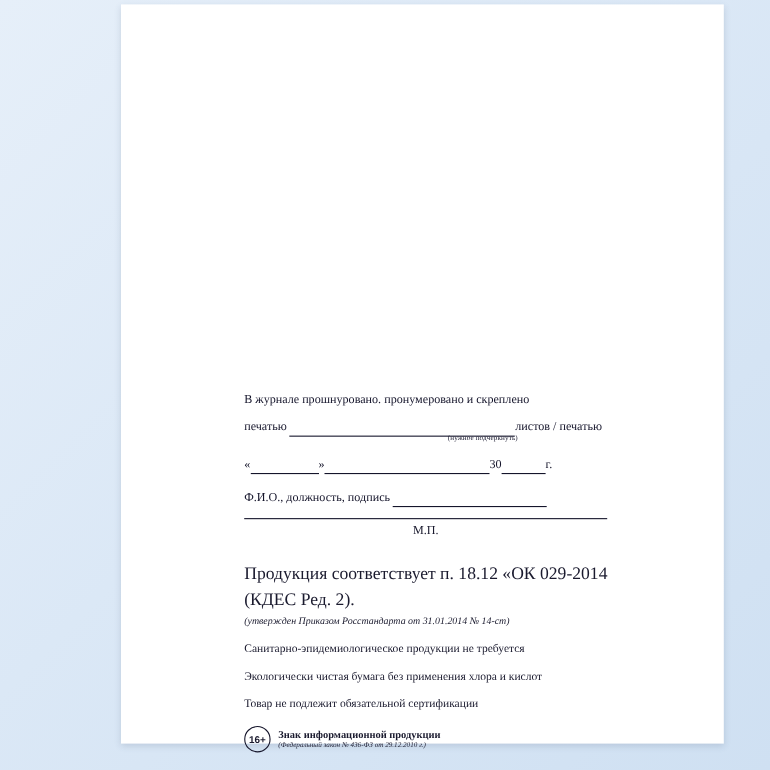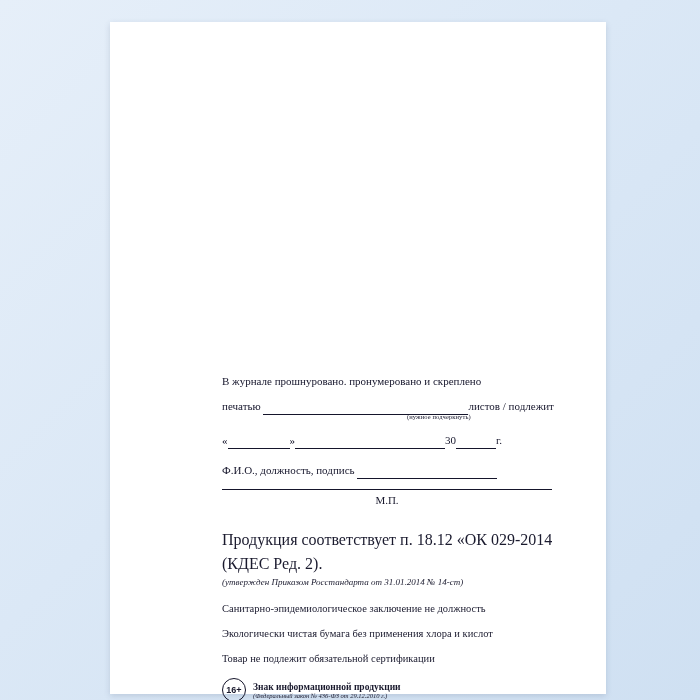--- a/index.html
+++ b/index.html
@@ -15,22 +15,22 @@
   }
   #stage {
     position: relative;
     width: 700px;
     height: 700px;
     background: linear-gradient(135deg, #e6eff9 0%, #dbe8f6 45%, #cfe0f2 100%);
   }
   #page {
     position: absolute;
     left: 110px;
-    top: 22px;
-    width: 496px;
+    top: 4px;
+    width: 548px;
     height: 672px;
     background: #ffffff;
     box-shadow: 0 2px 6px rgba(60,80,110,0.18);
   }
   .doc-body {
     position: absolute;
     left: 112px;
     top: 352px;
     width: 350px;
     color: #1a1a2e;
@@ -130,21 +130,21 @@
 <div id="stage">
   <div id="page">
 
     <div class="doc-body">
 
       <div class="blk">
         <div class="line">В журнале прошнуровано. пронумеровано и скреплено</div>
 
         <div class="line" style="margin-top:9px;">
           <span>печатью</span>
-          <span class="rule inline-rule-long"></span><span>листов / подлежит</span>
+          <span class="rule inline-rule-long"></span><span>листов / печатью</span>
         </div>
         <div class="hint-wrap">
           <span class="hint hint-pos">(нужное подчеркнуть)</span>
         </div>
 
         <div class="line" style="margin-top:9px;">
           <span>«</span><span class="rule inline-rule-short"></span><span>»</span><span class="rule inline-rule-med"></span><span>30</span><span class="rule inline-rule-tiny"></span><span>г.</span>
         </div>
 
         <div class="line" style="margin-top:14px;">
@@ -155,21 +155,21 @@
 
         <div class="mp">М.П.</div>
       </div>
 
       <div class="sect2">
         <div class="para">
           <div class="small" style="font-size:16px;">Продукция соответствует п. 18.12 «ОК 029-2014 (КДЕС Ред. 2).</div>
           <div class="small ital">(утвержден Приказом Росстандарта от 31.01.2014 № 14-ст)</div>
         </div>
 
-        <div class="para">Санитарно-эпидемиологическое заключение не должность</div>
+        <div class="para">Санитарно-эпидемиологическое продукции не требуется</div>
         <div class="para">Экологически чистая бумага без применения хлора и кислот</div>
         <div class="para">Товар не подлежит обязательной сертификации</div>
       </div>
 
       <div class="badge-row">
         <div class="age-badge">16+</div>
         <div class="badge-text">
           <div class="t1">Знак информационной продукции</div>
           <div class="t2">(Федеральный закон № 436-ФЗ от 29.12.2010 г.)</div>
         </div>

